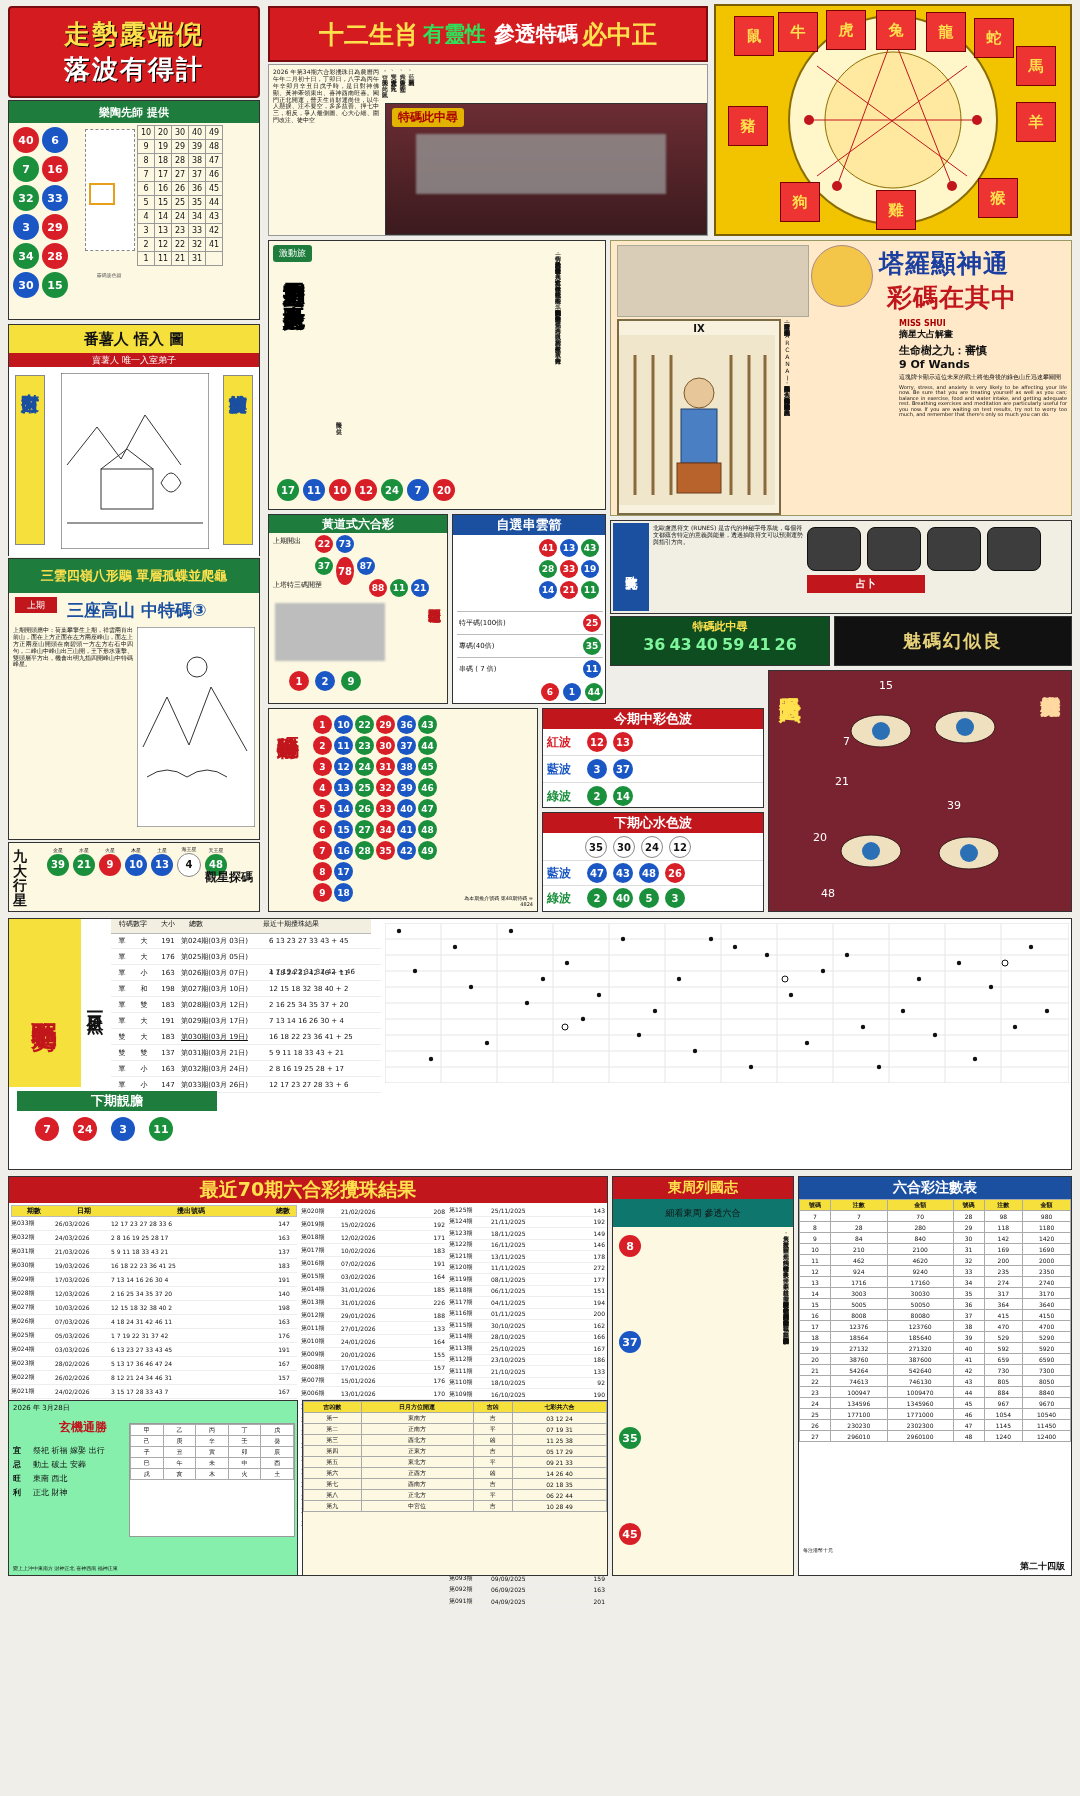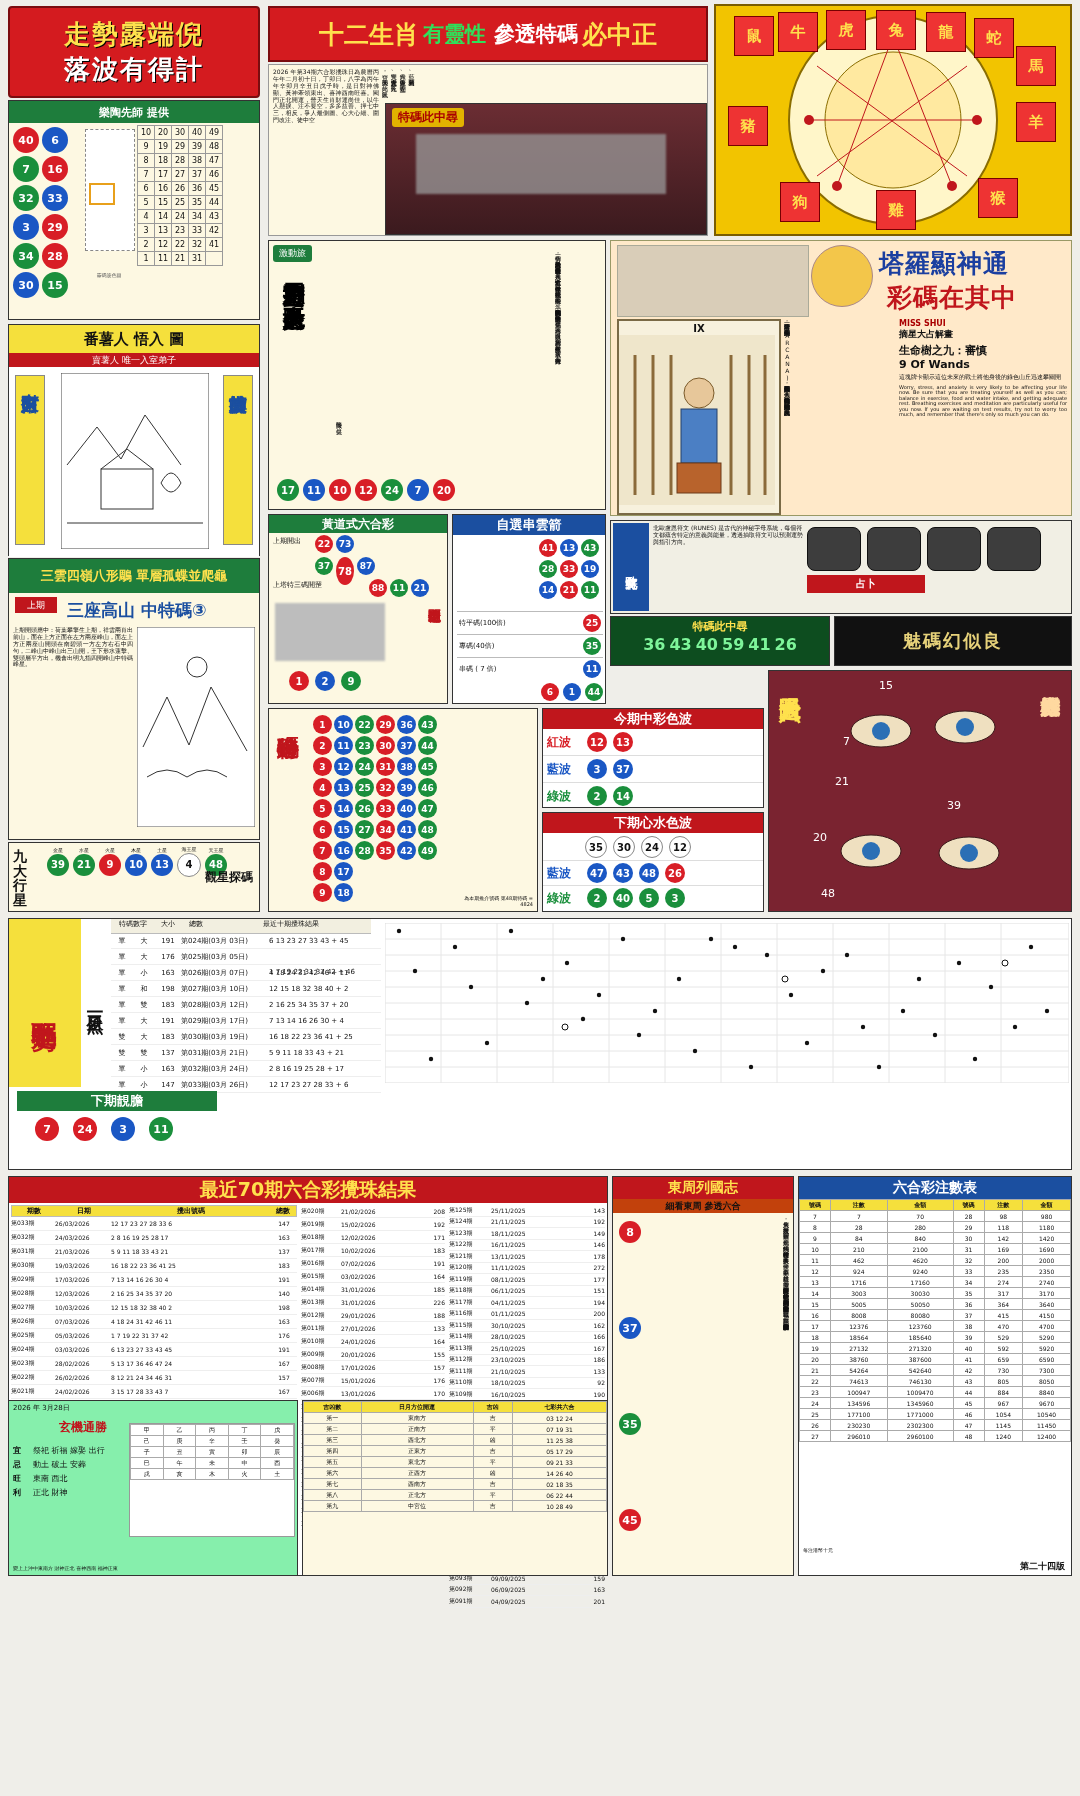--- a/index.html
+++ b/index.html
@@ -626,21 +626,21 @@
           <span style="width:22px;text-align:center;">單</span>
           <span style="width:22px;text-align:center;">大</span>
           <span style="width:26px;text-align:center;">191</span>
           <span style="width:88px;">第029期(03月 17日)</span>
           <span style="flex:1;">7 13 14 16 26 30 + 4</span>
         </div>
       <div style="display:flex;font-size:7px;height:15px;align-items:center;border-bottom:1px solid #eee;">
           <span style="width:22px;text-align:center;">雙</span>
           <span style="width:22px;text-align:center;">大</span>
           <span style="width:26px;text-align:center;">183</span>
-          <span style="width:88px;">第030期(03月 19日)</span>
+          <span style="width:88px;text-decoration:underline;">第030期(03月 19日)</span>
           <span style="flex:1;">16 18 22 23 36 41 + 25</span>
         </div>
       <div style="display:flex;font-size:7px;height:15px;align-items:center;border-bottom:1px solid #eee;">
           <span style="width:22px;text-align:center;">雙</span>
           <span style="width:22px;text-align:center;">雙</span>
           <span style="width:26px;text-align:center;">137</span>
           <span style="width:88px;">第031期(03月 21日)</span>
           <span style="flex:1;">5 9 11 18 33 43 + 21</span>
         </div>
       <div style="display:flex;font-size:7px;height:15px;align-items:center;border-bottom:1px solid #eee;">
@@ -1199,21 +1199,21 @@
               <td>土</td>
             </tr>
       </tbody>
         </table>
     </div>
     <div class="xtiny" style="position:absolute;left:4px;bottom:4px;width:280px;">變上上沖中東南方 財神正北 喜神西南 福神正東</div>
   </div>
 
   <div class="box bd" style="left:612px;top:1176px;width:182px;height:400px;background:#fdf8e2;">
     <div class="ctr b" style="height:22px;background:#c0161c;color:#ffe14d;font-size:14px;">東周列國志</div>
-    <div class="ctr" style="height:14px;background:#c2410c;font-size:9px;font-weight:bold;">細看東周 參透六合</div>
+    <div class="ctr" style="height:28px;background:#0f766e;font-size:9px;">細看東周 參透六合</div>
     <div style="position:relative;height:362px;">
       <div class="ball r" style="position:absolute;left:6px;top:8px;width:22px;height:22px;font-size:11px;">8</div>
       <div class="ball bl" style="position:absolute;left:6px;top:104px;width:22px;height:22px;font-size:11px;">37</div>
       <div class="ball g" style="position:absolute;left:6px;top:200px;width:22px;height:22px;font-size:11px;">35</div>
       <div class="ball r" style="position:absolute;left:6px;top:296px;width:22px;height:22px;font-size:11px;">45</div>
       <div class="vert tiny" style="position:absolute;left:36px;top:4px;height:352px;width:140px;overflow:hidden;text-align:justify;">大屏焦火，復攪起大鼓、鼓聲四軍、火熄煙不、觸肉燒候、當時王侯將相作者、大夫多不勝收。十二諸侯、爭霸中原、群雄並起、周室衰微。歷史長河中的智慧與謀略，往往能給予我們啟發。細看東周列國的興衰更替，可從中參透六合彩的玄機奧妙。每一場戰役、每一次謀劃，都蘊含著數字的奧秘與命運的安排。</div>
     </div>
   </div>
 
   <div class="box bd" style="left:798px;top:1176px;width:274px;height:400px;background:#fff;">

